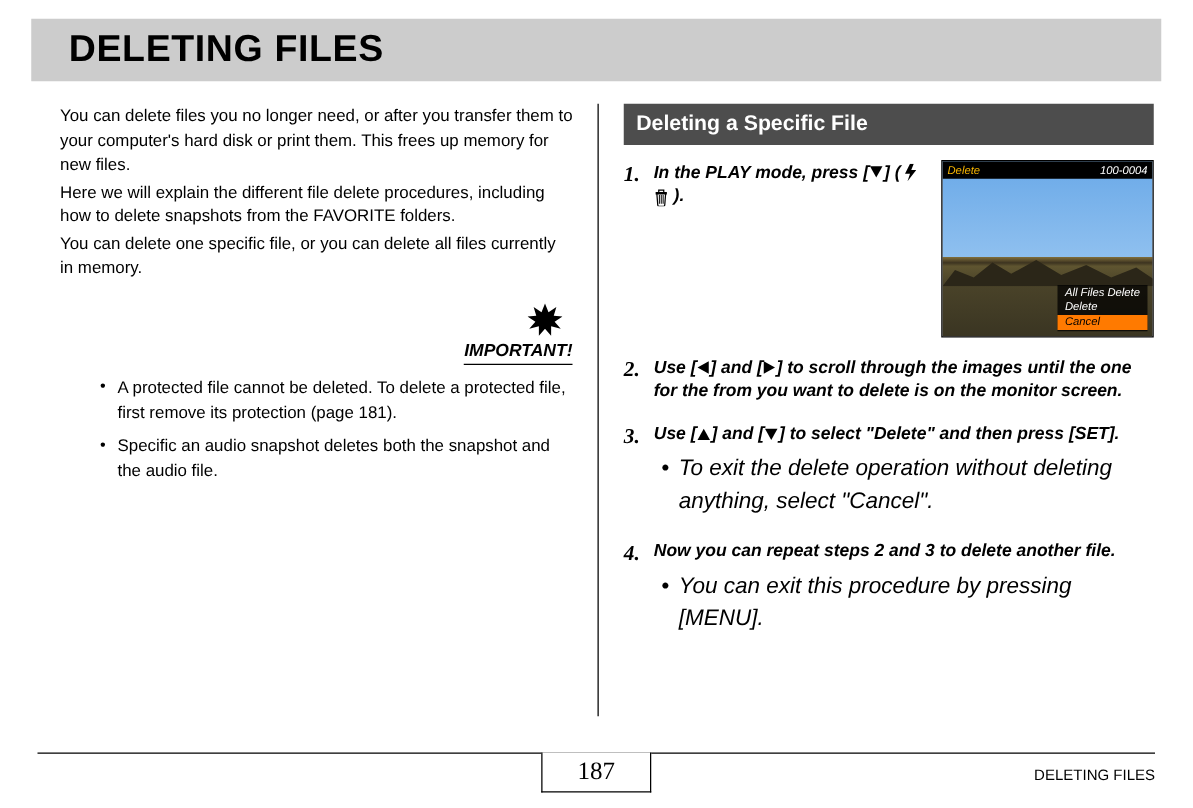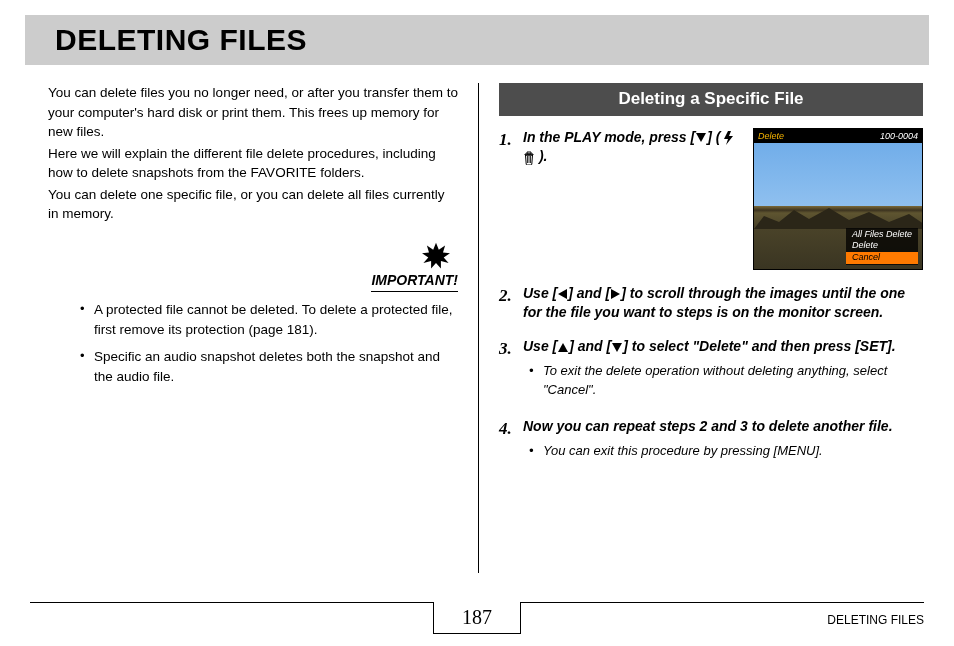--- a/index.html
+++ b/index.html
@@ -75,21 +75,20 @@
     top: 0;
     font-size: 13px;
   }
   .section-header {
     background: #4d4d4d;
     color: #fff;
     font-size: 17px;
     font-weight: bold;
     padding: 4px 10px;
     margin-bottom: 12px;
-    text-align: center;
   }
   .step {
     display: flex;
     margin-bottom: 14px;
   }
   .step-num {
     font-style: italic;
     font-weight: bold;
     font-size: 17px;
     width: 24px;
@@ -103,21 +102,21 @@
     line-height: 1.4;
   }
   .step-sub {
     list-style: none;
     padding-left: 6px;
     margin-top: 6px;
   }
   .step-sub li {
     position: relative;
     padding-left: 14px;
-    font-size: 13px;
+    font-size: 18px;
     line-height: 1.4;
     margin-bottom: 4px;
   }
   .step-sub li::before {
     content: "•";
     position: absolute; left: 0; top: 0;
   }
   .step1-row { display: flex; gap: 18px; }
   .step1-text { flex: 1; }
   .camera-screenshot {
@@ -253,21 +252,21 @@
             <div class="sel">Cancel</div>
           </div>
         </div>
       </div>
     </div>
 
     <div class="step">
       <div class="step-num">2.</div>
       <div class="step-body">
         <span class="instruction">
-          <span>Use [</span><span class="tri tri-left"></span><span>] and [</span><span class="tri tri-right"></span><span>] to scroll through the images until the one for the file you want to steps is on the monitor screen.</span>
+          <span>Use [</span><span class="tri tri-left"></span><span>] and [</span><span class="tri tri-right"></span><span>] to scroll through the images until the one for the from you want to delete is on the monitor screen.</span>
         </span>
       </div>
     </div>
 
     <div class="step">
       <div class="step-num">3.</div>
       <div class="step-body">
         <span class="instruction">
           <span>Use [</span><span class="tri tri-up"></span><span>] and [</span><span class="tri tri-down"></span><span>] to select "Delete" and then press [SET].</span>
         </span>

